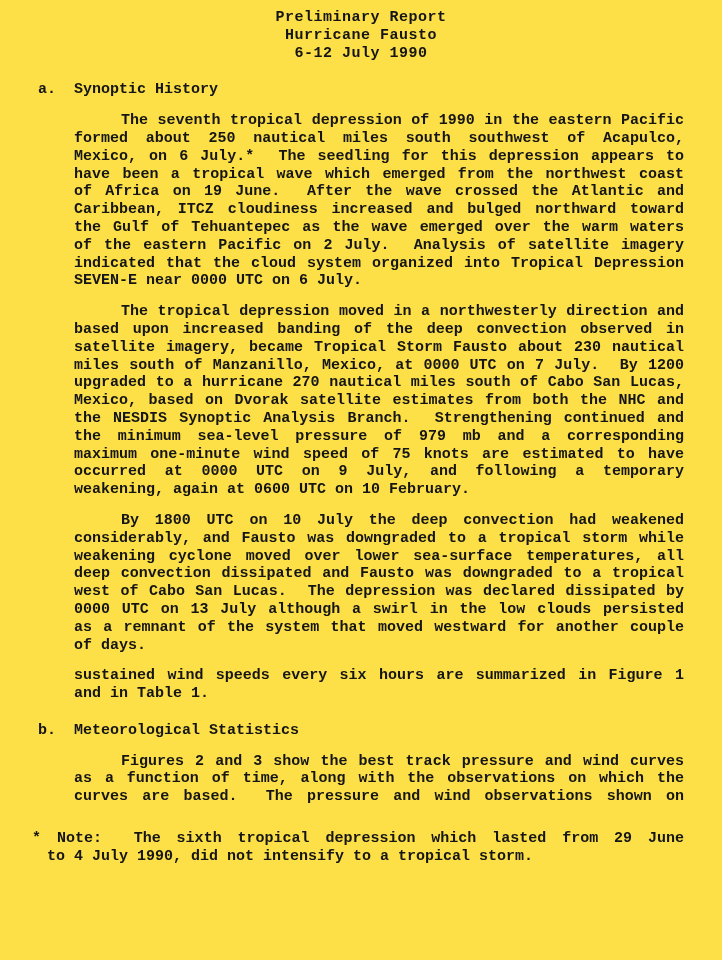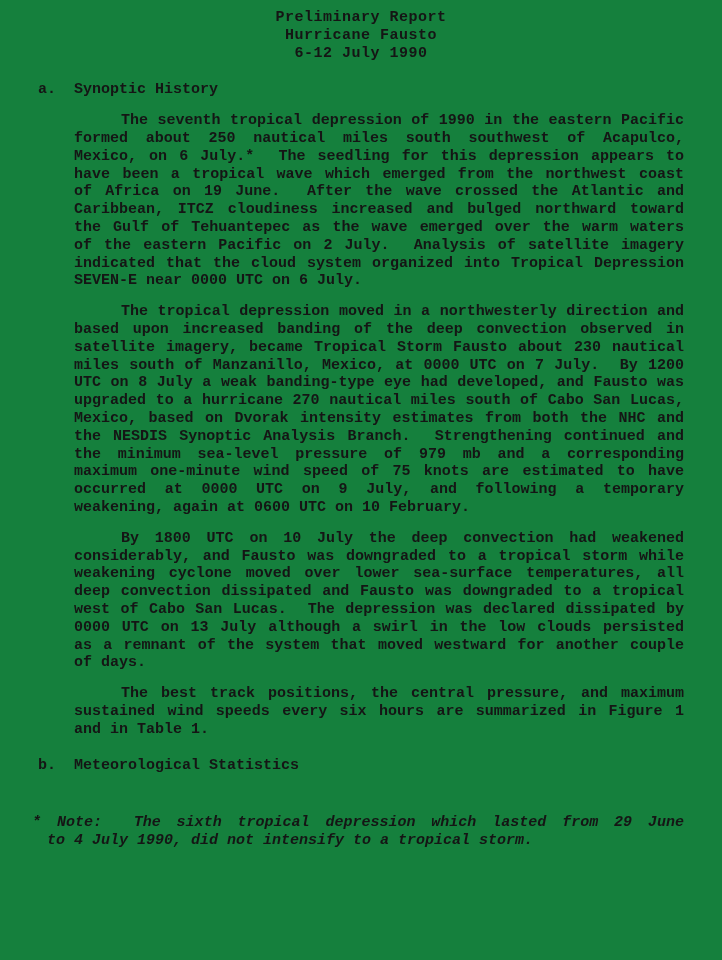--- a/index.html
+++ b/index.html
@@ -3,38 +3,38 @@
 <meta charset="utf-8">
 <style>
   * { margin: 0; padding: 0; box-sizing: border-box; }
   html, body { background: #ffffff; }
   body {
     width: 722px; height: 960px;
     font-family: "Liberation Mono", "DejaVu Sans Mono", monospace;
   }
   .page {
     width: 722px; height: 960px;
-    background: #15803d;
+    background: #fde047;
     color: #151515;
     padding: 9px 38px 0 38px;
     font-size: 15px;
     font-weight: 700;
     line-height: 17.8px;
     overflow: hidden;
   }
   .title-block { text-align: center; }
   .title-line { letter-spacing: 0.5px; }
   .heading { margin-top: 19px; }
   .para { margin-top: 13px; margin-left: 36px; }
   .line { min-height: 17.8px; }
   
   .j { text-align: justify; text-align-last: justify; }
   
   .ind { padding-left: 47px; }
-  .footnote { margin-top: 39px; margin-left: -6px; font-style: italic; }
+  .footnote { margin-top: 24px; margin-left: -6px; }
   .fn-cont { padding-left: 15px; }
 </style>
 </head>
 <body>
 
 <div class="page">
 
   <div class="title-block">
     <div class="title-line">Preliminary Report</div>
     <div class="title-line">Hurricane Fausto</div>
@@ -54,48 +54,51 @@
     <div class="line j">of the eastern Pacific on 2 July.&nbsp; Analysis of satellite imagery</div>
     <div class="line j">indicated that the cloud system organized into Tropical Depression</div>
     <div class="line">SEVEN-E near 0000 UTC on 6 July.</div>
   </div>
 
   <div class="para">
     <div class="line j ind">The tropical depression moved in a northwesterly direction and</div>
     <div class="line j">based upon increased banding of the deep convection observed in</div>
     <div class="line j">satellite imagery, became Tropical Storm Fausto about 230 nautical</div>
     <div class="line j">miles south of Manzanillo, Mexico, at 0000 UTC on 7 July.&nbsp; By 1200</div>
-    <div class="line j">UTC on 8 July a weak banding-type eye had developed, and Fausto was</div>
     <div class="line j">upgraded to a hurricane 270 nautical miles south of Cabo San Lucas,</div>
-    <div class="line j">Mexico, based on Dvorak intensity estimates from both the NHC and</div>
+    <div class="line j">Mexico, based on Dvorak satellite estimates from both the NHC and</div>
     <div class="line j">the NESDIS Synoptic Analysis Branch.&nbsp; Strengthening continued and</div>
     <div class="line j">the minimum sea-level pressure of 979 mb and a corresponding</div>
     <div class="line j">maximum one-minute wind speed of 75 knots are estimated to have</div>
     <div class="line j">occurred at 0000 UTC on 9 July, and following a temporary</div>
     <div class="line">weakening, again at 0600 UTC on 10 February.</div>
   </div>
 
   <div class="para">
     <div class="line j ind">By 1800 UTC on 10 July the deep convection had weakened</div>
     <div class="line j">considerably, and Fausto was downgraded to a tropical storm while</div>
     <div class="line j">weakening cyclone moved over lower sea-surface temperatures, all</div>
     <div class="line j">deep convection dissipated and Fausto was downgraded to a tropical</div>
     <div class="line j">west of Cabo San Lucas.&nbsp; The depression was declared dissipated by</div>
     <div class="line j">0000 UTC on 13 July although a swirl in the low clouds persisted</div>
     <div class="line j">as a remnant of the system that moved westward for another couple</div>
     <div class="line">of days.</div>
   </div>
 
   <div class="para">
-    <div class="line j ind">The best track positions, the central pressure, and maximum</div>
     <div class="line j">sustained wind speeds every six hours are summarized in Figure 1</div>
     <div class="line">and in Table 1.</div>
   </div>
 
   <div class="heading">b.&nbsp; Meteorological Statistics</div>
 
+  <div class="para">
+    <div class="line j ind">Figures 2 and 3 show the best track pressure and wind curves</div>
+    <div class="line j">as a function of time, along with the observations on which the</div>
+    <div class="line j">curves are based.&nbsp; The pressure and wind observations shown on</div>
+  </div>
 
   <div class="footnote">
     <div class="line j">* Note:&nbsp; The sixth tropical depression which lasted from 29 June</div>
     <div class="line fn-cont">to 4 July 1990, did not intensify to a tropical storm.</div>
   </div>
 
 </div>
 
 </body></html>

